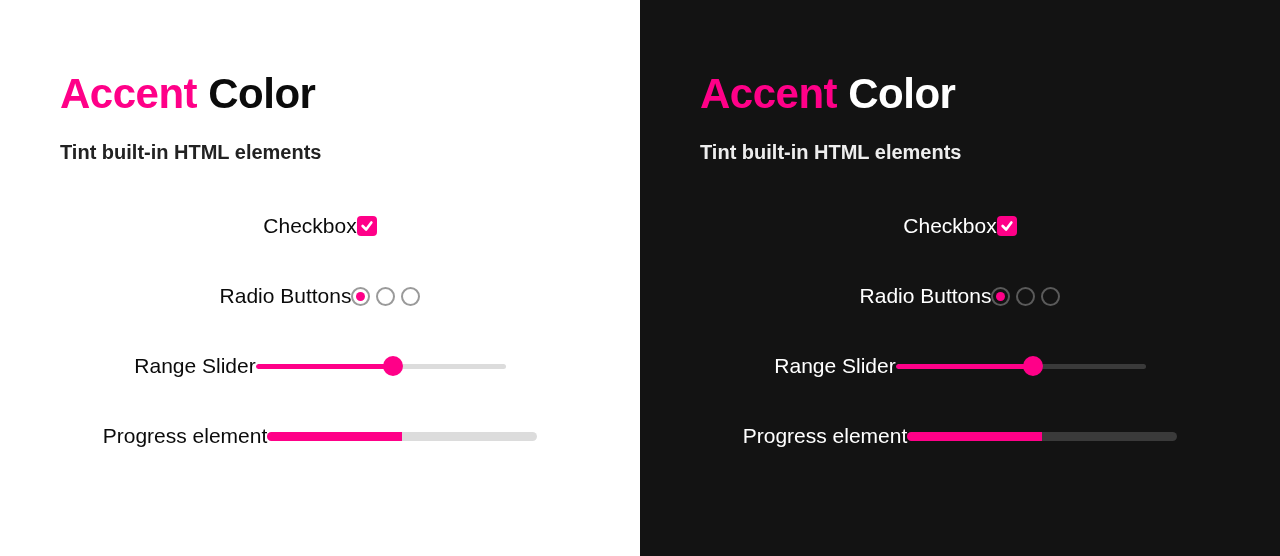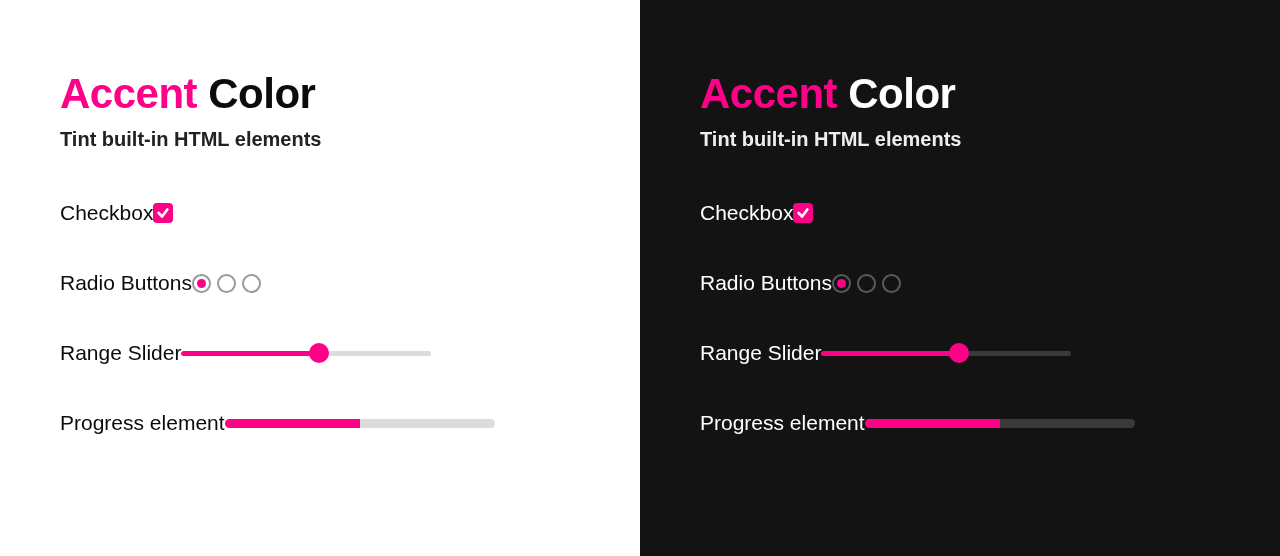--- a/index.html
+++ b/index.html
@@ -22,39 +22,39 @@
       color: #0b0b0b;
     }
     .panel.dark {
       background: #131313;
       color: #ffffff;
     }
     .title {
       font-size: 42px;
       font-weight: 800;
       letter-spacing: -0.5px;
-      margin-bottom: 10px;
+      margin-bottom: 23px;
     }
     .title .accent {
       color: #ff0088;
     }
     .subtitle {
       font-size: 20px;
       font-weight: 700;
       margin-bottom: 50px;
     }
     .panel.light .subtitle {
       color: #222;
     }
     .panel.dark .subtitle {
       color: #eee;
     }
     .row {
       display: flex;
-      justify-content: flex-start;
+      justify-content: center;
       align-items: center;
       margin-bottom: 46px;
     }
     .row-label {
       font-size: 21px;
       font-weight: 400;
     }
     .controls {
       display: flex;
       align-items: center;

